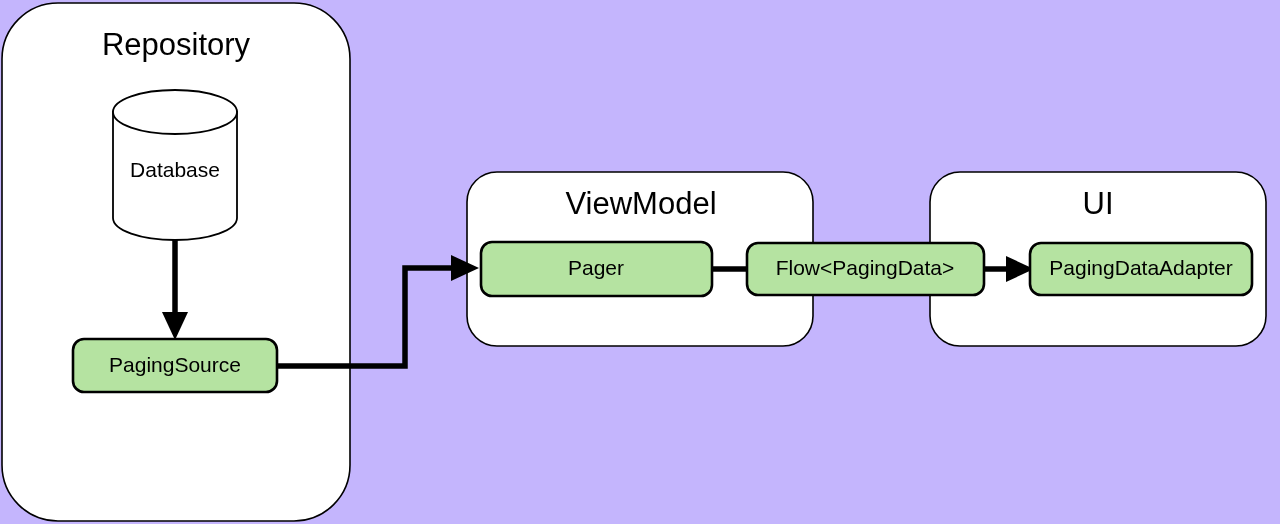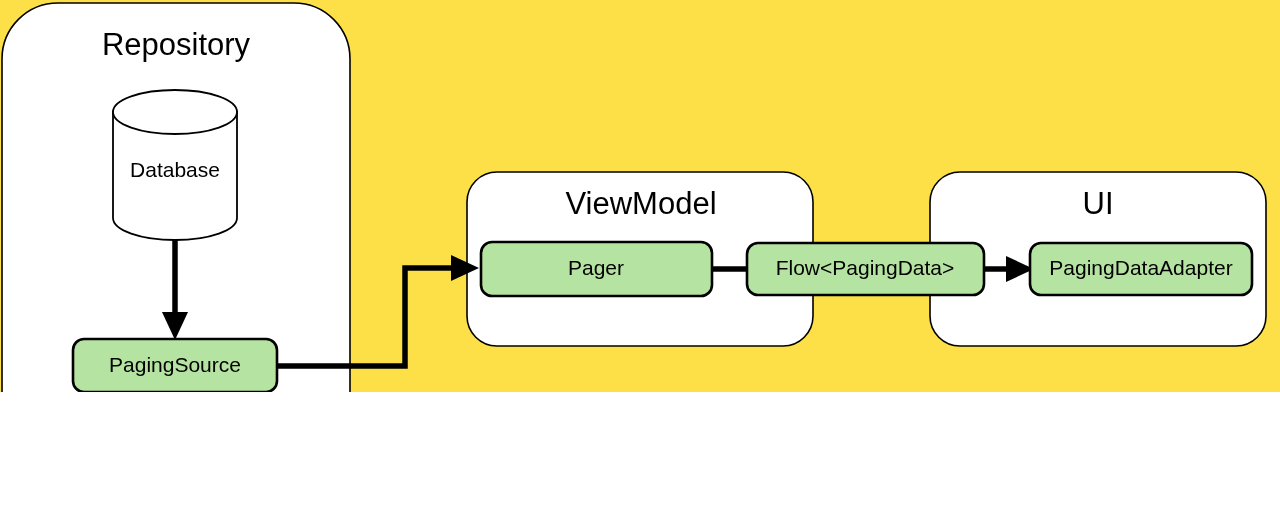--- a/index.html
+++ b/index.html
@@ -8,22 +8,22 @@
     padding: 0;
     background: #ffffff;
   }
   body {
     font-family: "Liberation Sans", sans-serif;
     -webkit-font-smoothing: antialiased;
   }
   #diagram-root {
     position: relative;
     width: 1280px;
-    height: 392px;
-    background: #fde047;
+    height: 524px;
+    background: #c4b5fd;
     overflow: hidden;
   }
   #diagram-svg {
     position: absolute;
     top: 0;
     left: 0;
     width: 1280px;
     height: 524px;
     display: block;
   }

